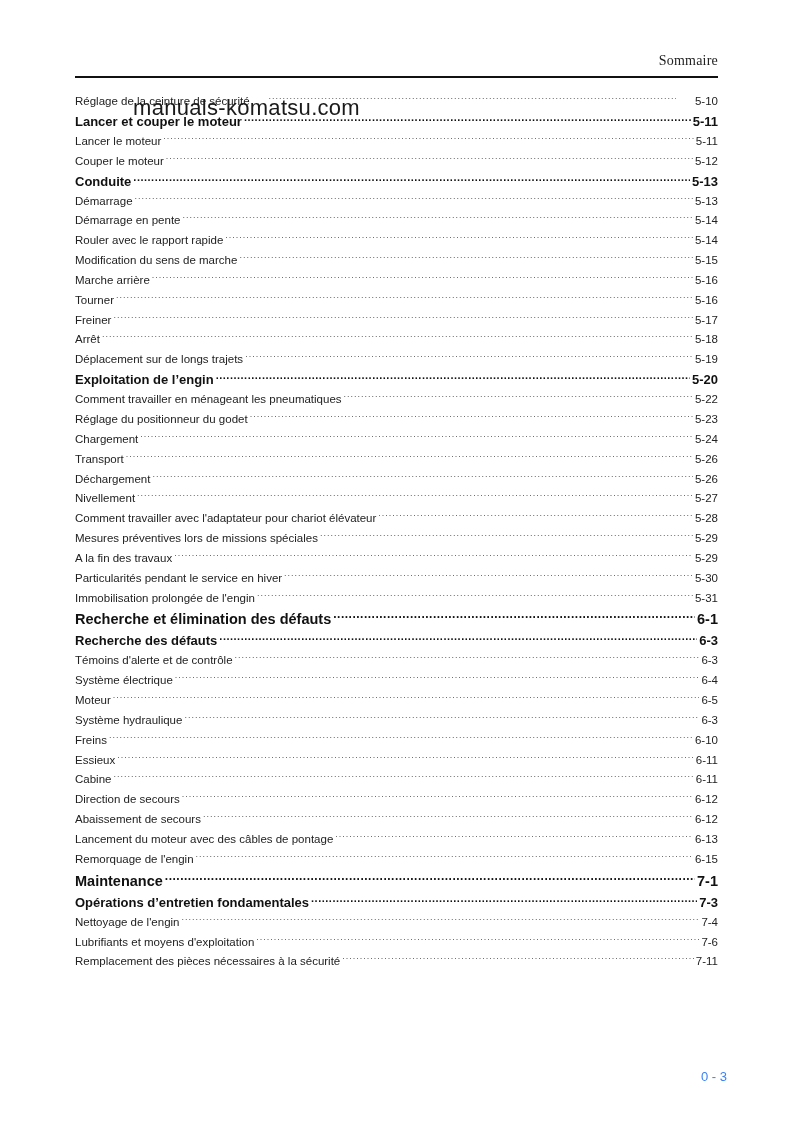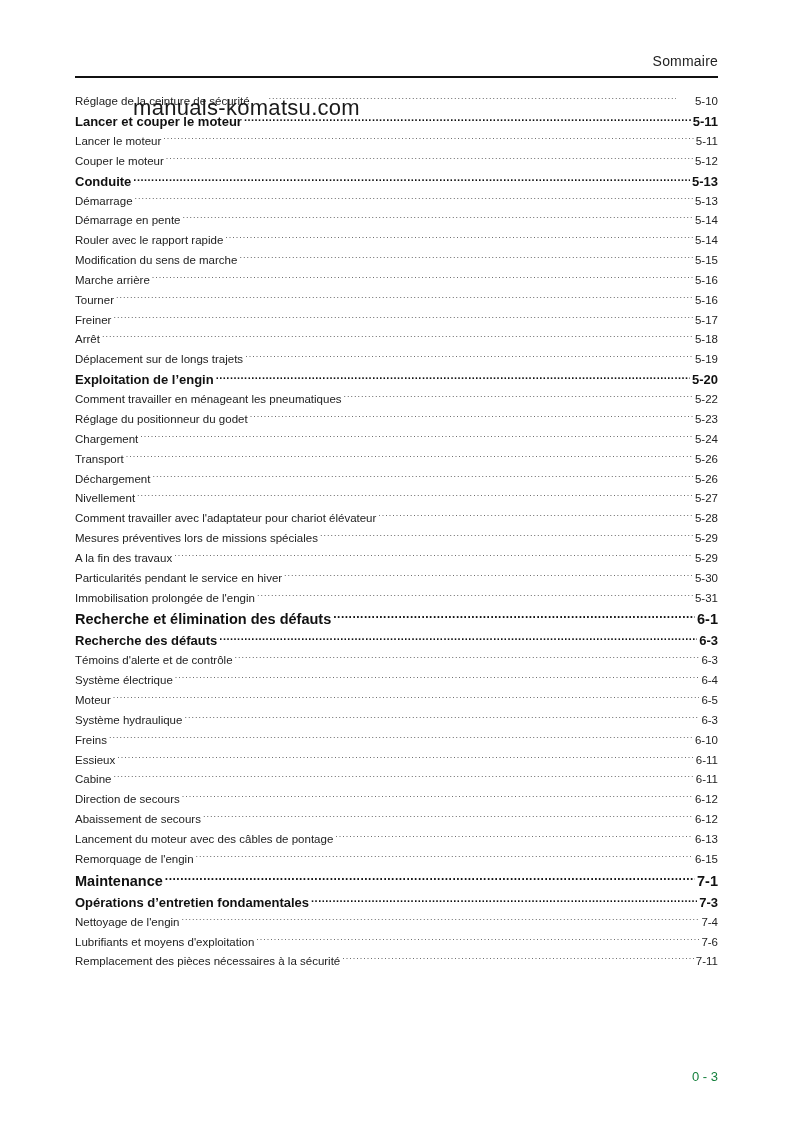--- a/index.html
+++ b/index.html
@@ -1,33 +1,33 @@
 <!DOCTYPE html>
 <html><head>
 <meta charset="utf-8">
 <style>
   html, body { margin: 0; padding: 0; background: #ffffff; }
   body { width: 793px; height: 1123px; position: relative; overflow: hidden;
          font-family: "Liberation Sans", sans-serif; color: #1a1a1a; }
-  .header-title { position: absolute; right: 75px; top: 53px; font-size: 14px; color: #222; letter-spacing: 0.2px; }
+  .header-title { position: absolute; right: 75px; top: 53px; font-size: 14px; color: #222; letter-spacing: 0.2px; font-family: Liberation Serif, serif; }
   .header-rule { position: absolute; left: 75px; top: 76px; width: 643px; height: 2px; background: #111; }
   .toc { position: absolute; left: 75px; top: 92px; width: 643px; }
   .row { display: flex; align-items: baseline; white-space: nowrap; overflow: hidden; }
   .row .label { flex: 0 0 auto; padding-right: 2px; }
   .row .dots { flex: 1 1 auto; overflow: hidden; position: relative; height: 1em; }
   .row .dots::after { content: "........................................................................................................................................................................................................................................................................................................"; position: absolute; left: 0; bottom: 0; letter-spacing: 1px; }
   .row .page { flex: 0 0 auto; padding-left: 2px; }
   .row.entry { font-size: 11.5px; height: 19.85px; line-height: 19.85px; color: #222; }
   .row.entry .dots::after { font-size: 9px; line-height: 1; bottom: 4px; color: #555; }
   .row.section { font-size: 13px; font-weight: bold; height: 20px; line-height: 20px; color: #111; text-align: center; }
   .row.section .dots::after { font-size: 11px; line-height: 1; bottom: 3px; letter-spacing: 0.5px; }
   .row.chapter { font-size: 14.5px; font-weight: bold; height: 23px; line-height: 23px; color: #111; margin-top: 0; }
   .row.chapter .dots::after { font-size: 12px; line-height: 1; bottom: 4px; letter-spacing: 0.5px; }
   .watermark { position: absolute; left: 133px; top: 95px; font-size: 22px; color: #1a1a1a; letter-spacing: 0.3px; text-align: center; }
-  .footer-page { position: absolute; right: 75px; top: 1069px; font-size: 13px; color: #15803d; }
+  .footer-page { position: absolute; right: 66px; top: 1069px; font-size: 13px; color: #3b82f6; }
 </style>
 </head>
 <body>
 
 <div class="header-title">Sommaire</div>
 <div class="header-rule"></div>
 
 <div class="toc" id="toc">
     <div class="row entry" style="margin-top: 0px; gap: 17px;">
       <span class="label">Réglage de la ceinture de sécurité</span>

